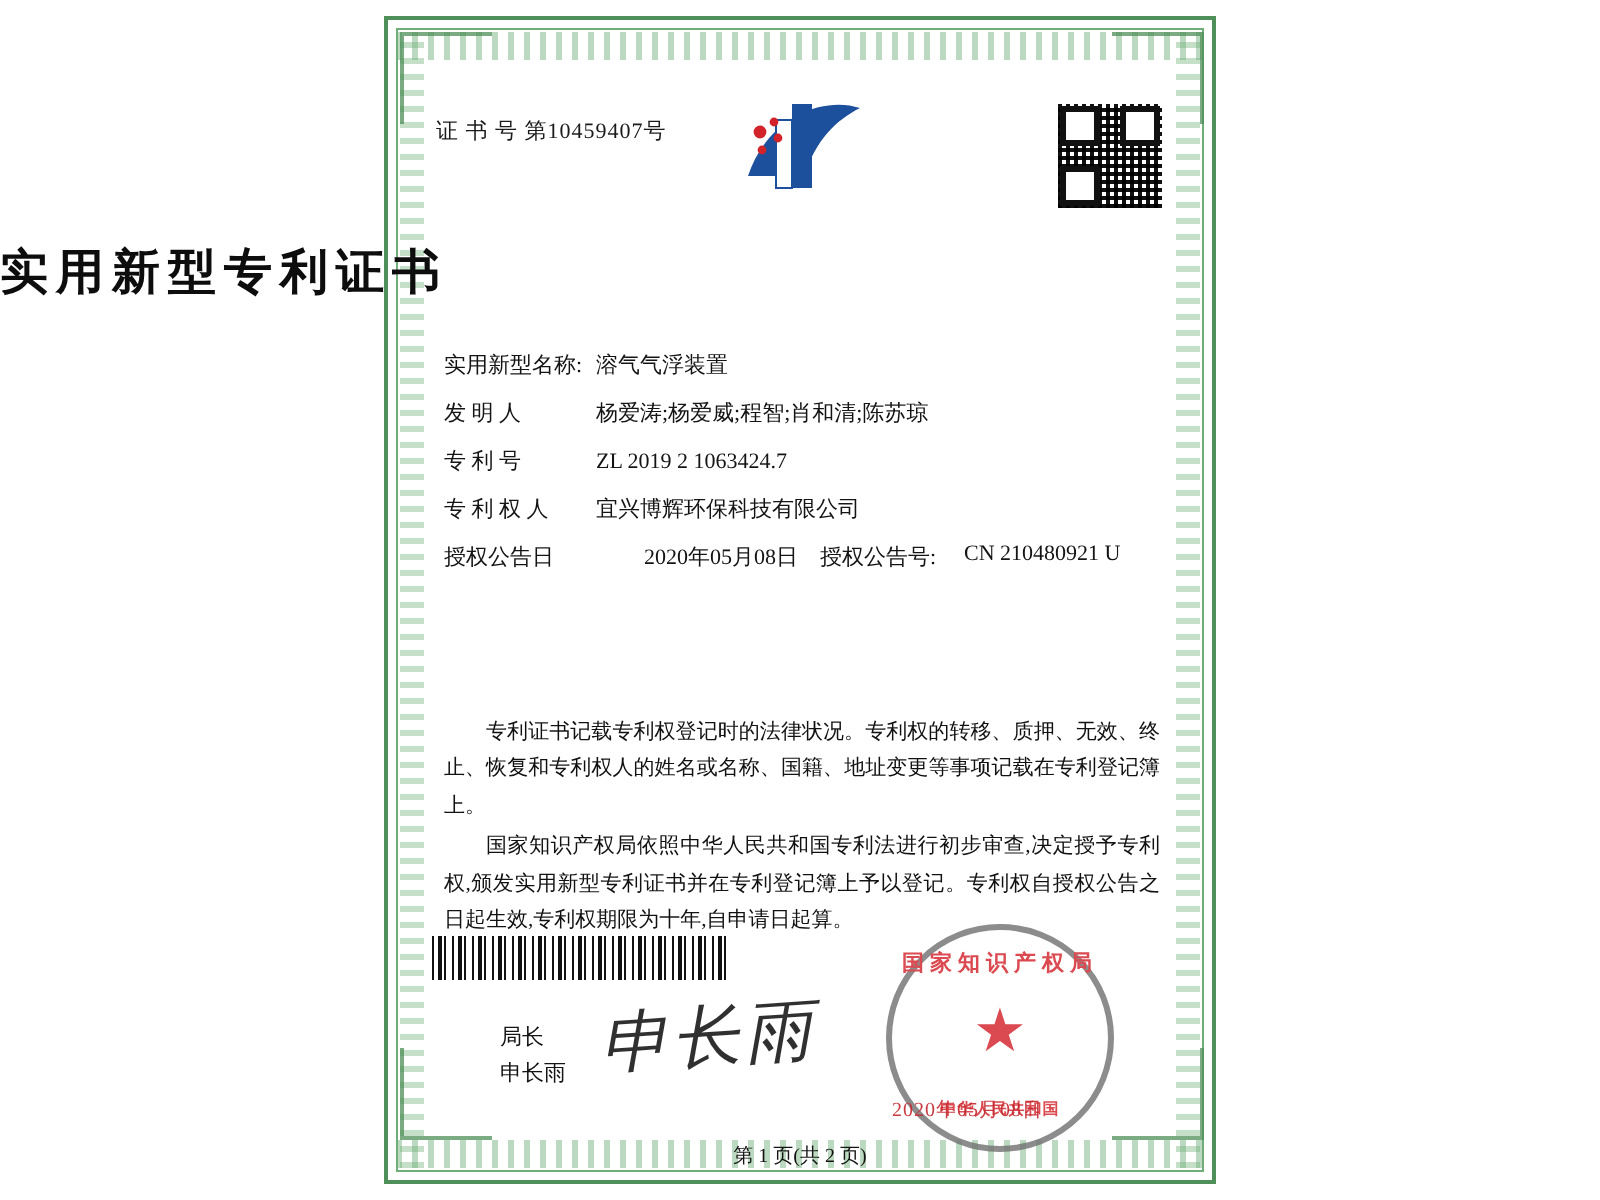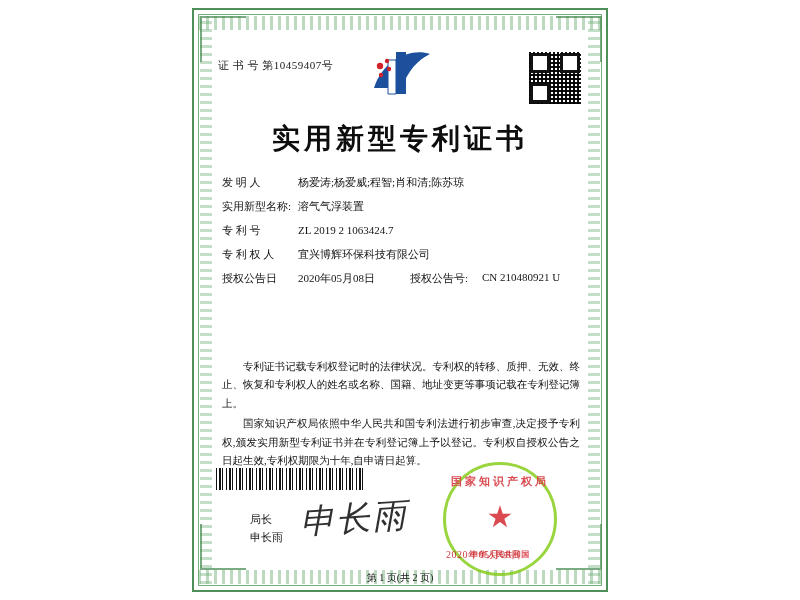--- a/index.html
+++ b/index.html
@@ -133,22 +133,21 @@
     height: 14px;
     border: 3px solid #111;
     background: #fff;
   }
 
   .main-title {
     position: absolute;
     left: 0;
     top: 120px;
     width: 800px;
-    text-align: center;
-    font-size: 28px;
+    font-size: 24px;
     font-weight: bold;
     letter-spacing: 4px;
     color: #0d0d0d;
     font-family: "DejaVu Serif", serif;
   }
 
   
   .fields {
     position: absolute;
     left: 222px;
@@ -168,21 +167,21 @@
     letter-spacing: 0px;
     white-space: nowrap;
   }
   .field-value {
     flex: 1;
     white-space: nowrap;
     overflow: hidden;
   }
 
   .field-row.dual { margin-bottom: 9px; }
-  .dual-left { display: flex; align-items: center; width: 188px; }
+  .dual-left { display: flex; align-items: center; width: 188px; gap: 24px; }
   .dual-right { display: flex; align-items: flex-start; }
   .dual-right .field-label { width: 72px; }
 
   
   .body-text {
     position: absolute;
     left: 222px;
     top: 358px;
     width: 358px;
     font-size: 10.5px;
@@ -233,21 +232,21 @@
   }
 
   
   .seal {
     position: absolute;
     left: 443px;
     top: 462px;
     width: 108px;
     height: 108px;
     border-radius: 50%;
-    border: 3px solid #84cc16;
+    border: 3px solid #737373;
     opacity: 0.82;
   }
   .seal .seal-star {
     position: absolute;
     left: 50%;
     top: 50%;
     transform: translate(-50%, -58%);
     font-size: 30px;
     color: #d2232a;
     line-height: 1;
@@ -323,26 +322,26 @@
   </div>
 
   <div class="qr-code">
     <div class="qr-inner-bl"></div>
   </div>
 
   <div class="main-title">实用新型专利证书</div>
 
   <div class="fields">
     <div class="field-row">
+      <span class="field-label">实用新型名称:</span>
+      <span class="field-value">溶气气浮装置</span>
+    </div>
+    <div class="field-row">
       <span class="field-label">发 明 人</span>
       <span class="field-value">杨爱涛;杨爱威;程智;肖和清;陈苏琼</span>
-    </div>
-    <div class="field-row">
-      <span class="field-label">实用新型名称:</span>
-      <span class="field-value">溶气气浮装置</span>
     </div>
     <div class="field-row">
       <span class="field-label">专 利 号</span>
       <span class="field-value">ZL 2019 2 1063424.7</span>
     </div>
     <div class="field-row">
       <span class="field-label">专 利 权 人</span>
       <span class="field-value">宜兴博辉环保科技有限公司</span>
     </div>
     <div class="field-row dual">

